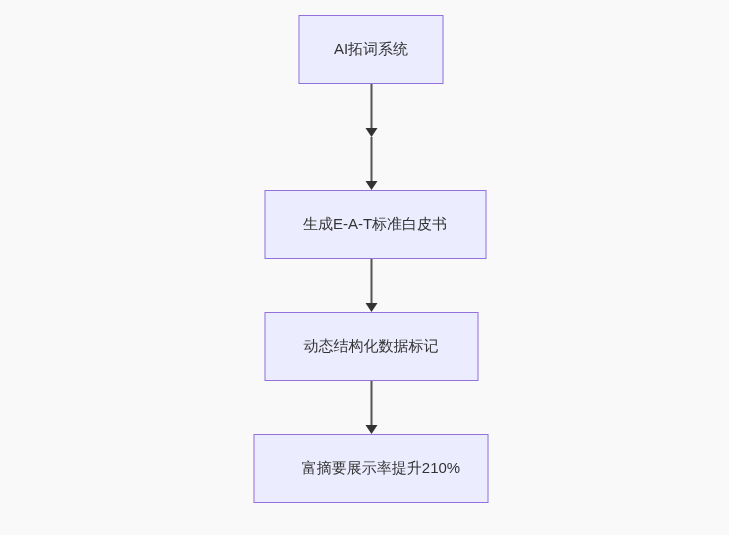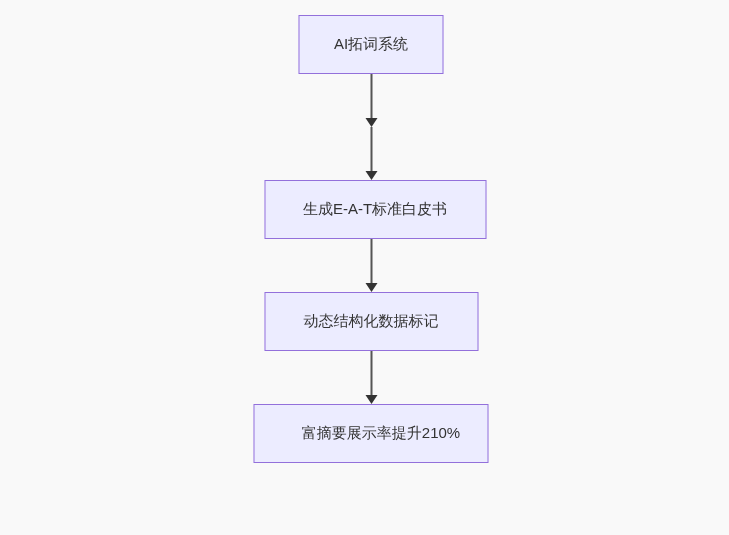--- a/index.html
+++ b/index.html
@@ -18,21 +18,21 @@
     position: absolute;
     left: 371px;
     top: 15px;
     transform: translateX(-50%);
     display: flex;
     flex-direction: column;
     align-items: center;
   }
   .node {
     box-sizing: border-box;
-    height: 59px;
+    height: 69px;
     background: #ECECFF;
     border: 1px solid #9370DB;
     color: #333333;
     font-size: 15px;
     display: flex;
     align-items: center;
     justify-content: center;
     text-align: center;
     white-space: nowrap;
   }

